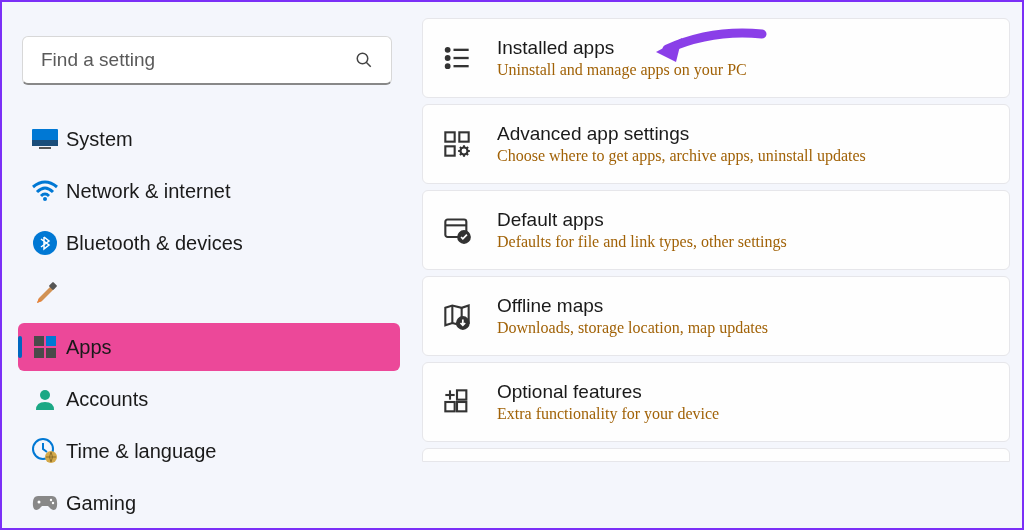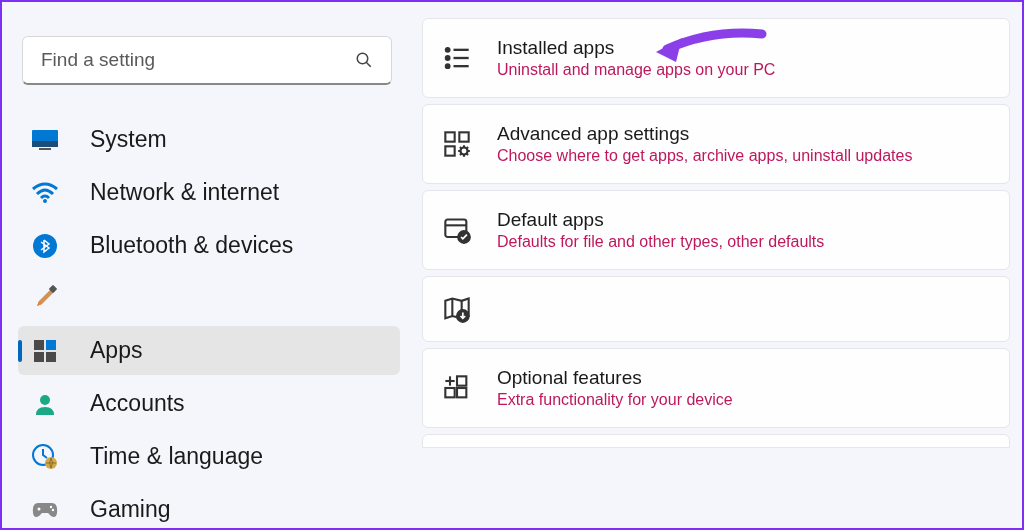--- a/index.html
+++ b/index.html
@@ -55,29 +55,29 @@
     }
     .nav-list {
       display: flex;
       flex-direction: column;
       gap: 4px;
       padding-left: 4px;
     }
     .nav-item {
       display: flex;
       align-items: center;
-      gap: 32px;
+      gap: 8px;
       padding: 11px 14px;
       border-radius: 6px;
       cursor: pointer;
-      font-size: 23px;
+      font-size: 20px;
       color: #1a1a1a;
       position: relative;
     }
-    .nav-item.selected { background: #e5e5e5; }
+    .nav-item.selected { background: #ec4899; }
     .nav-item.selected::before {
       content: '';
       position: absolute;
       left: 0px;
       top: 50%;
       transform: translateY(-50%);
       width: 4px;
       height: 22px;
       background: #0067c0;
       border-radius: 3px;
@@ -115,21 +115,22 @@
       flex-shrink: 0;
     }
     .card-text { flex: 1; }
     .card-title {
       font-size: 19px;
       color: #1a1a1a;
       margin-bottom: 2px;
     }
     .card-subtitle {
       font-size: 16px;
-      color: #be185d;
+      color: #a16207;
+      font-family: Liberation Serif, serif;
     }
     .partial-card {
       background: #fefefe;
       border: 1px solid #e6e6ea;
       border-radius: 6px 6px 0 0;
       height: 14px;
     }
     
     .arrow-annotation {
       position: absolute;
@@ -278,33 +279,35 @@
 
     <div class="card">
       <svg class="card-icon" viewBox="0 0 24 24" fill="none" stroke="currentColor" stroke-width="1.8">
           <rect x="2" y="3" width="18" height="15" rx="2"></rect>
           <line x1="2" y1="8" x2="20" y2="8"></line>
           <circle cx="18" cy="18" r="5" fill="currentColor"></circle>
           <path d="M15.5 18 L17 19.5 L20.5 16" stroke="#fff" stroke-width="1.5"></path>
         </svg>
       <div class="card-text">
         <div class="card-title">Default apps</div>
-        <div class="card-subtitle">Defaults for file and other types, other defaults</div>
+        <div class="card-subtitle">Defaults for file and link types, other settings</div>
       </div>
     </div>
 
     <div class="card">
       <svg class="card-icon" viewBox="0 0 24 24" fill="none" stroke="currentColor" stroke-width="1.8">
           <path d="M2 5 L8 3 L16 5 L22 3 L22 18 L16 20 L8 18 L2 20 Z"></path>
           <line x1="8" y1="3" x2="8" y2="18"></line>
           <line x1="16" y1="5" x2="16" y2="13"></line>
           <circle cx="17" cy="18" r="5" fill="currentColor"></circle>
           <path d="M17 15 L17 20 M15 18 L17 20 L19 18" stroke="#fff" stroke-width="1.5"></path>
         </svg>
       <div class="card-text">
+        <div class="card-title">Offline maps</div>
+        <div class="card-subtitle">Downloads, storage location, map updates</div>
       </div>
     </div>
 
     <div class="card">
       <svg class="card-icon" viewBox="0 0 24 24" fill="none" stroke="currentColor" stroke-width="1.8">
           <rect x="2" y="12" width="8" height="8"></rect>
           <rect x="12" y="12" width="8" height="8"></rect>
           <rect x="12" y="2" width="8" height="8"></rect>
           <line x1="6" y1="2" x2="6" y2="10"></line>
           <line x1="2" y1="6" x2="10" y2="6"></line>

